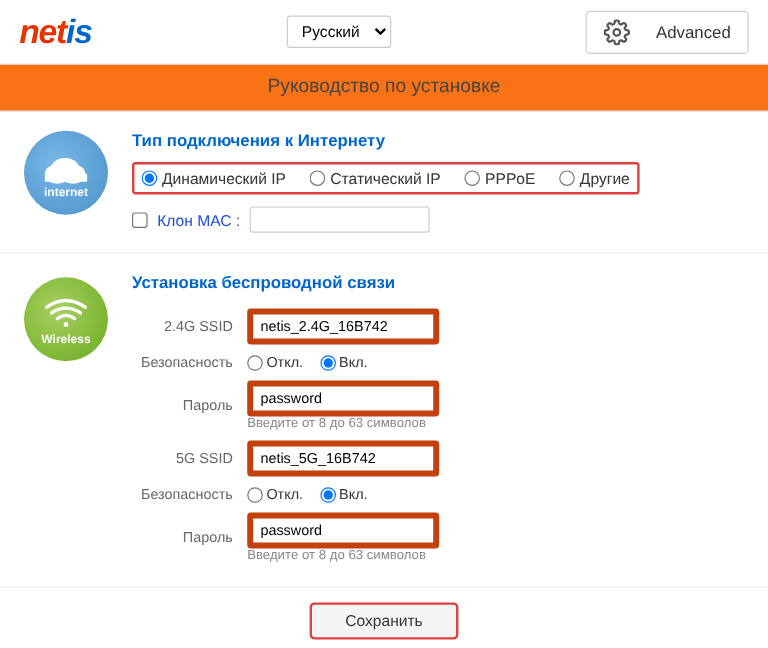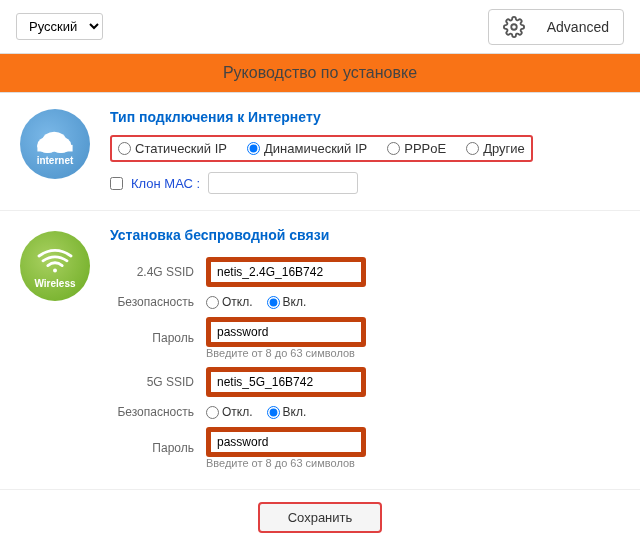--- a/index.html
+++ b/index.html
@@ -207,20 +207,23 @@
     }
 
     
     .cloud-svg { width: 44px; height: 32px; }
     .wifi-svg { width: 40px; height: 32px; }
   </style>
 </head>
 <body>
 
 <div class="header">
+  <div class="logo">
+    <span>net</span>is
+  </div>
   <select class="lang-select">
     <option>Русский</option>
     <option>English</option>
   </select>
   <button class="advanced-btn">
     <svg class="gear-icon" viewBox="0 0 24 24" fill="none" stroke="#555" stroke-width="2">
       <circle cx="12" cy="12" r="3"></circle>
       <path d="M19.4 15a1.65 1.65 0 0 0 .33 1.82l.06.06a2 2 0 0 1-2.83 2.83l-.06-.06a1.65 1.65 0 0 0-1.82-.33 1.65 1.65 0 0 0-1 1.51V21a2 2 0 0 1-4 0v-.09A1.65 1.65 0 0 0 9 19.4a1.65 1.65 0 0 0-1.82.33l-.06.06a2 2 0 0 1-2.83-2.83l.06-.06A1.65 1.65 0 0 0 4.68 15a1.65 1.65 0 0 0-1.51-1H3a2 2 0 0 1 0-4h.09A1.65 1.65 0 0 0 4.6 9a1.65 1.65 0 0 0-.33-1.82l-.06-.06a2 2 0 0 1 2.83-2.83l.06.06A1.65 1.65 0 0 0 9 4.68a1.65 1.65 0 0 0 1-1.51V3a2 2 0 0 1 4 0v.09a1.65 1.65 0 0 0 1 1.51 1.65 1.65 0 0 0 1.82-.33l.06-.06a2 2 0 0 1 2.83 2.83l-.06.06A1.65 1.65 0 0 0 19.4 9a1.65 1.65 0 0 0 1.51 1H21a2 2 0 0 1 0 4h-.09a1.65 1.65 0 0 0-1.51 1z"></path>
     </svg>
     <span>Advanced</span>
@@ -242,26 +245,26 @@
         <ellipse cx="38" cy="30" rx="14" ry="9"></ellipse>
         <rect x="6" y="28" width="48" height="9" rx="0"></rect>
       </svg>
       <span style="font-size:10px; margin-top:0;">internet</span>
     </div>
     <div class="section-content">
       <div class="section-title">Тип подключения к Интернету</div>
 
       <div class="radio-row">
         <label class="radio-option">
+          <input type="radio" name="conn" value="dynamic" checked="" style="">
+          <span>Динамический IP</span>
+        </label>
+        <label class="radio-option">
           <input type="radio" name="conn" value="static" style="">
           <span>Статический IP</span>
-        </label>
-        <label class="radio-option">
-          <input type="radio" name="conn" value="dynamic" checked="" style="">
-          <span>Динамический IP</span>
         </label>
         <label class="radio-option">
           <input type="radio" name="conn" value="pppoe" style="">
           <span>PPPoE</span>
         </label>
         <label class="radio-option">
           <input type="radio" name="conn" value="other" style="">
           <span>Другие</span>
         </label>
       </div>

